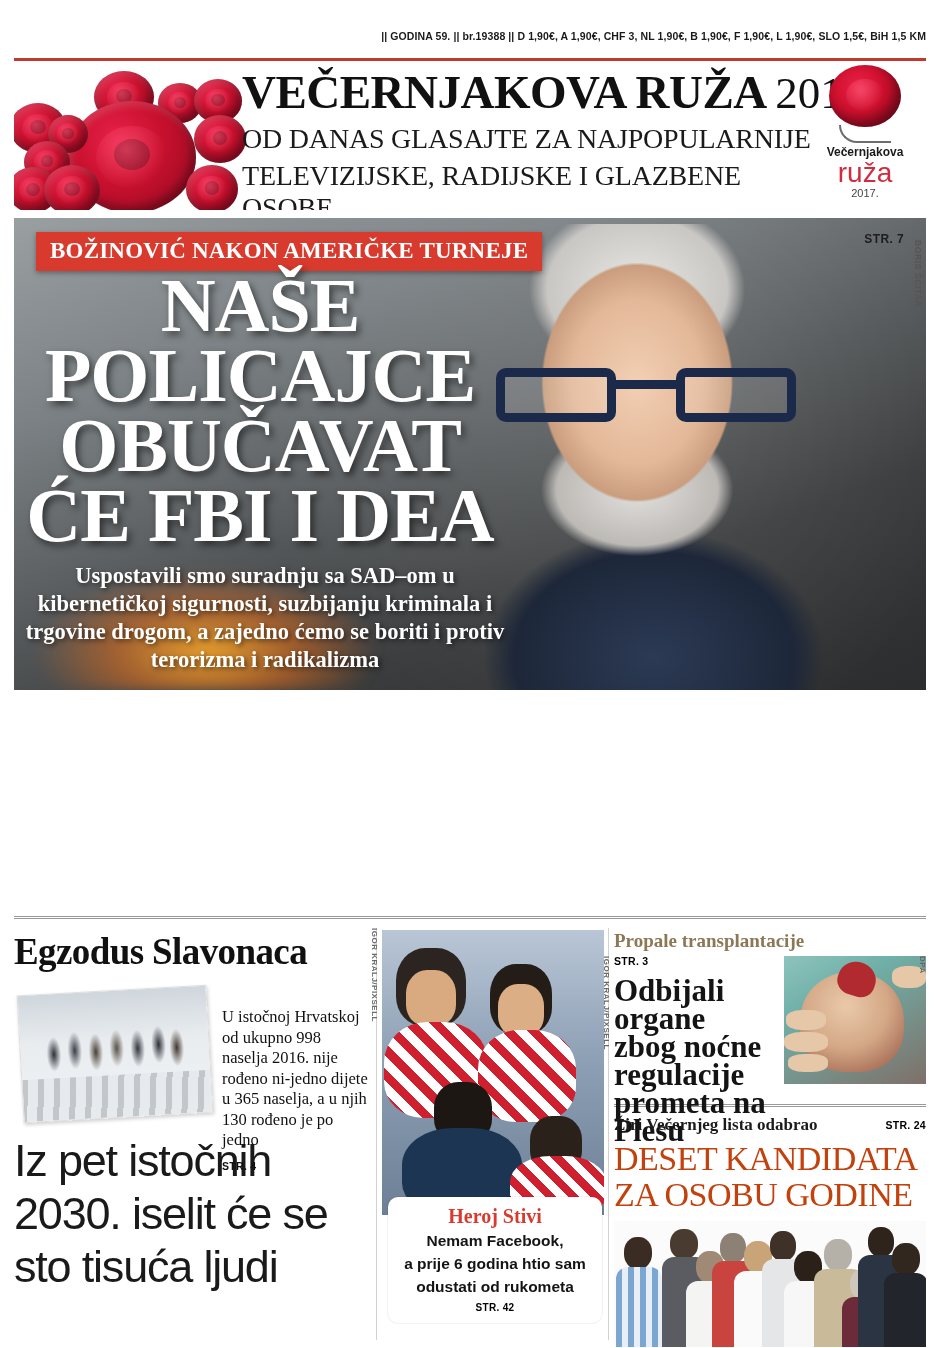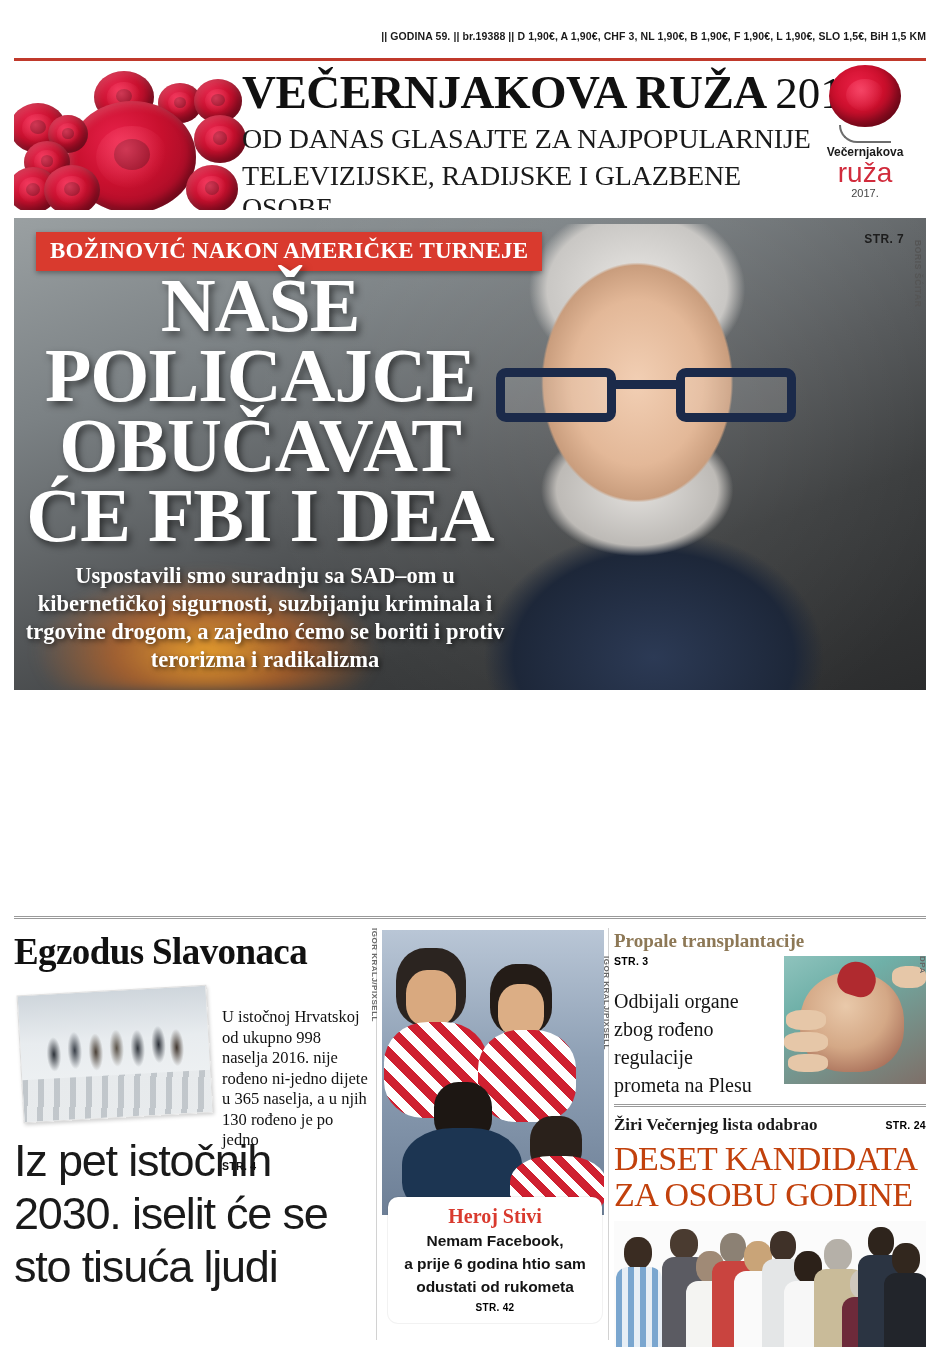--- a/index.html
+++ b/index.html
@@ -252,22 +252,22 @@
     font-weight:700; font-size:15.5px; line-height:19px; color:#141414; margin-top:4px;
   }
   .mid-caption .str { font-size:10px; font-weight:700; margin-top:6px; letter-spacing:.3px;}
 
   .r-kick {
     font-weight:700; font-size:19px; color:#8d7856; margin-top:8px;
     font-family:"Liberation Serif", serif;
   }
   .r-str { font-size:10.5px; font-weight:700; letter-spacing:.3px; margin-top:3px; }
   .r-head {
-    font-family:"Liberation Serif", serif; font-weight:400; font-size:20px;
-    line-height:28px; color:#141414; margin-top:20px; width: 190px;
+    font-family:"Liberation Serif", serif; font-weight:700; font-size:31px;
+    line-height:28px; color:#141414; margin-top:10px; width: 190px;
   }
   .heart-photo {
     position:absolute; right:0; top:26px; width:142px; height:128px;
     background: linear-gradient(150deg,#8fc3bd 0%, #6fb0a8 30%, #7e6f68 100%);
     overflow:hidden;
   }
   .heart-photo .organ {
     position:absolute; left:16px; top:16px; width:104px; height:100px;
     border-radius:48% 48% 42% 42%;
     background: radial-gradient(circle at 44% 34%, #e9c9aa 0%, #d4a886 48%, #a9705a 82%);
@@ -424,21 +424,21 @@
     </div>
 
     <div class="col-right">
 
       <div style="position:relative; height:172px;">
         <div class="r-credit2">IGOR KRALJ/PIXSELL</div>
         <div class="r-kick">Propale transplantacije</div>
         <div class="r-str">STR. 3</div>
         <div class="r-head">
           <div>Odbijali organe</div>
-          <div>zbog rođeno</div>
+          <div>zbog noćne</div>
           <div>regulacije</div>
           <div>prometa na Plesu</div>
         </div>
         <div class="heart-photo">
           <div class="organ"></div>
           <div class="vein"></div>
           <div class="fing hp-f1"></div>
           <div class="fing hp-f2"></div>
           <div class="fing hp-f3"></div>
           <div class="fing hp-f4"></div>

